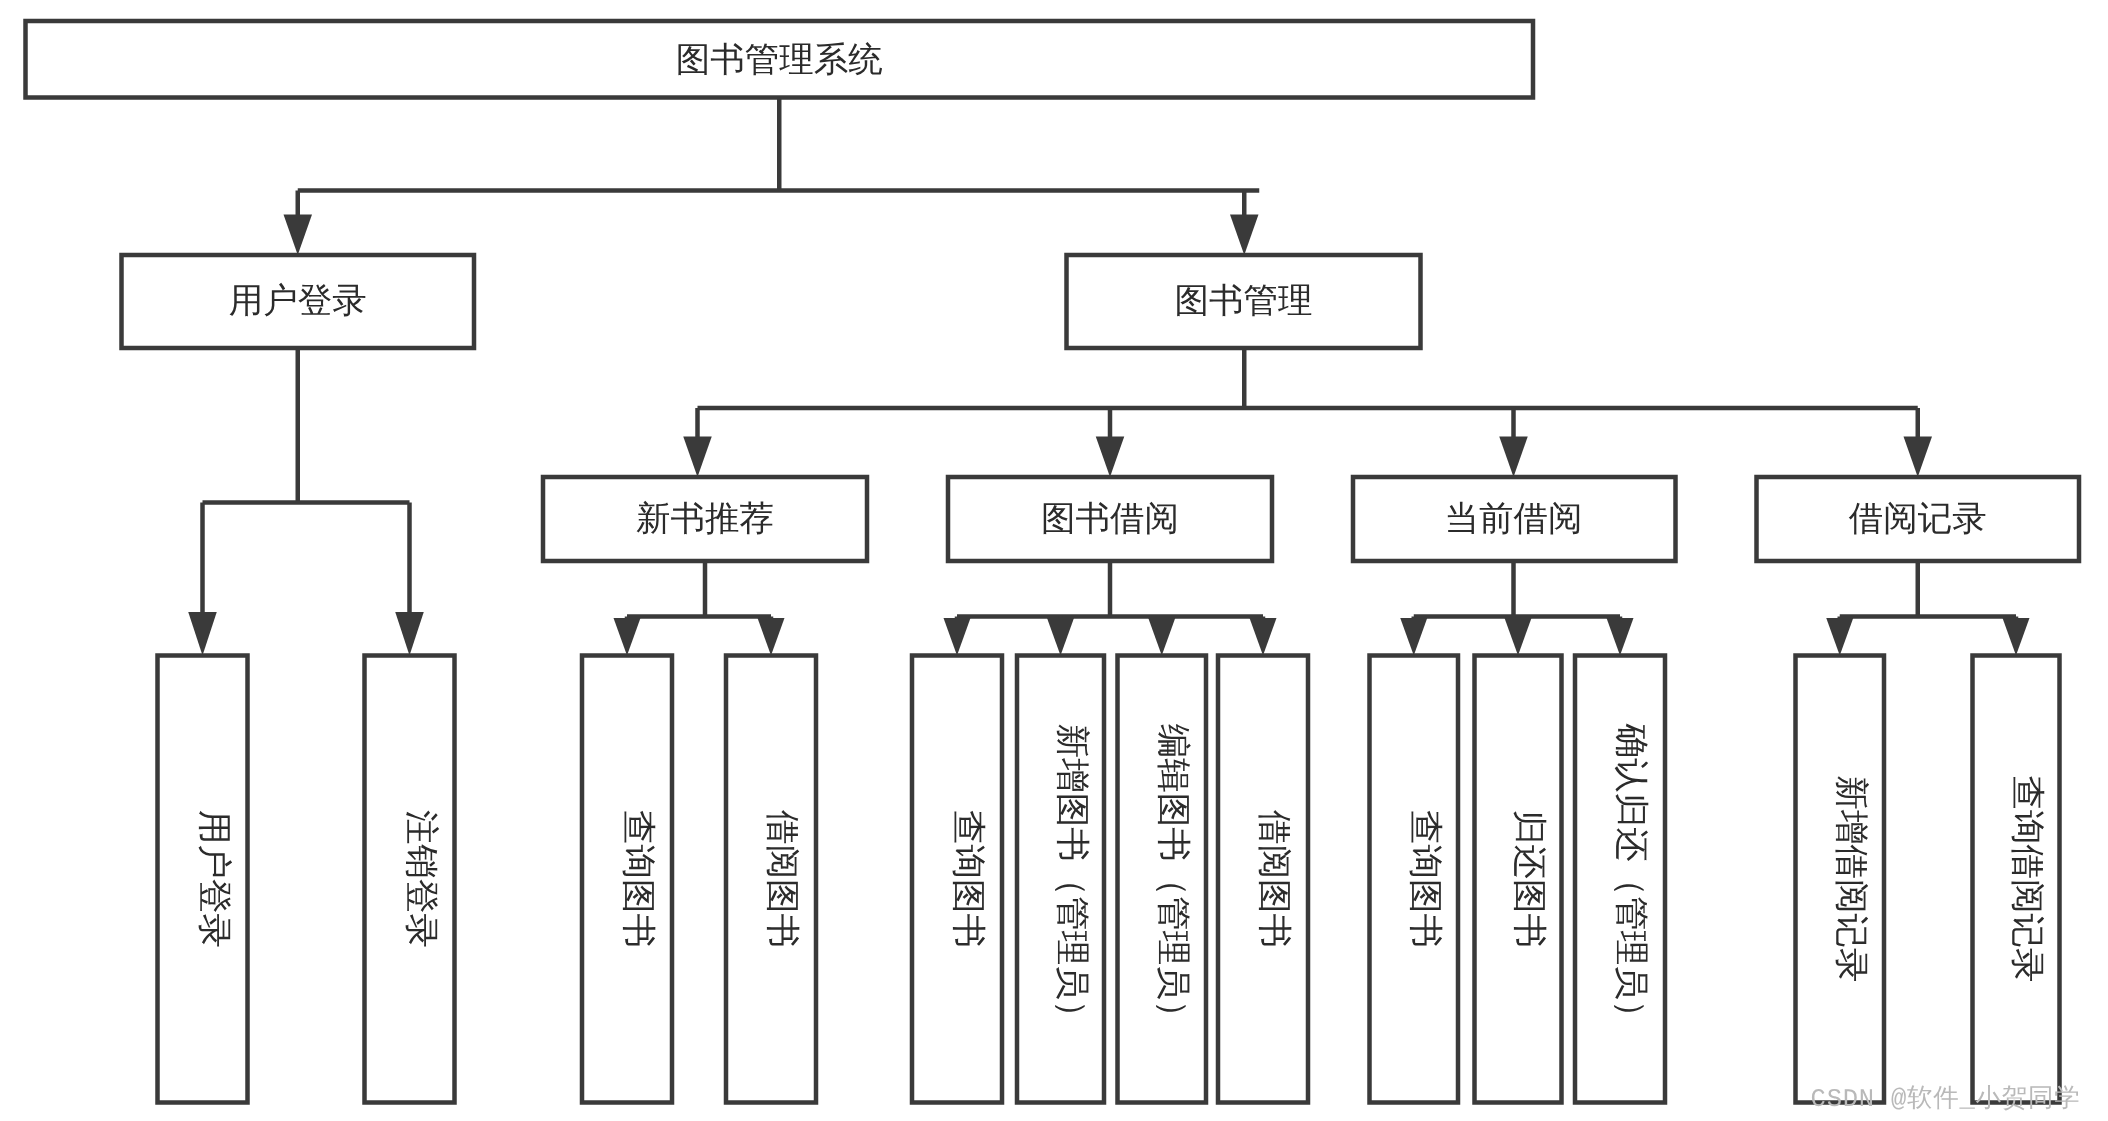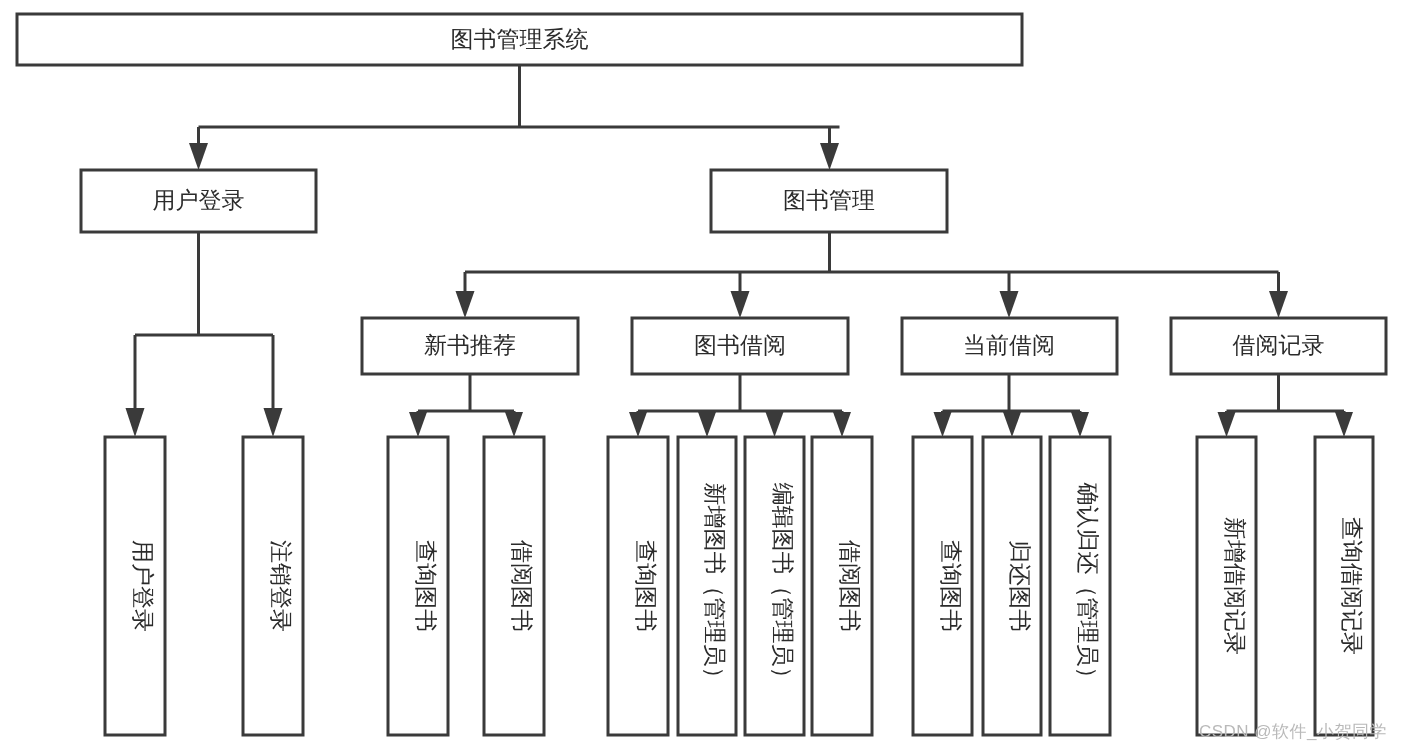--- a/index.html
+++ b/index.html
@@ -52,21 +52,21 @@
   .node-label-vertical {
     font-family: "Liberation Sans", "DejaVu Sans", sans-serif;
     fill: #2b2b2b;
     font-size: 23px;
     text-anchor: middle;
   }
   .watermark {
     position: absolute;
     right: 18px;
     bottom: 4px;
-    font-family: Liberation Sans, sans-serif;
+    font-family: Liberation Mono, monospace;
     font-size: 17px;
     color: #b9b9b9;
     letter-spacing: 0.5px;
     white-space: nowrap;
     pointer-events: none;
   }
 </style>
 </head>
 <body>
 

